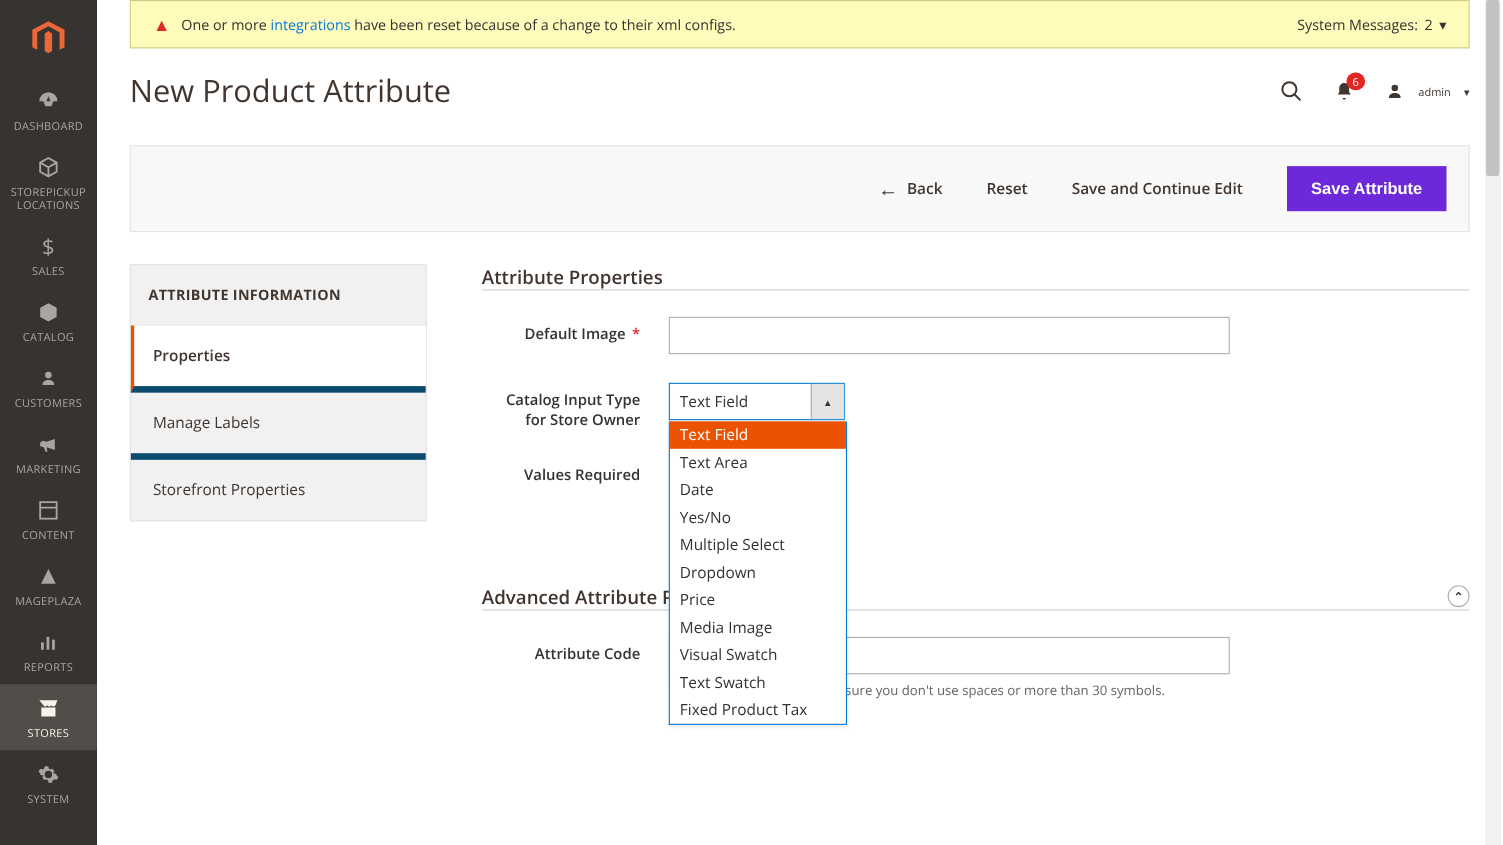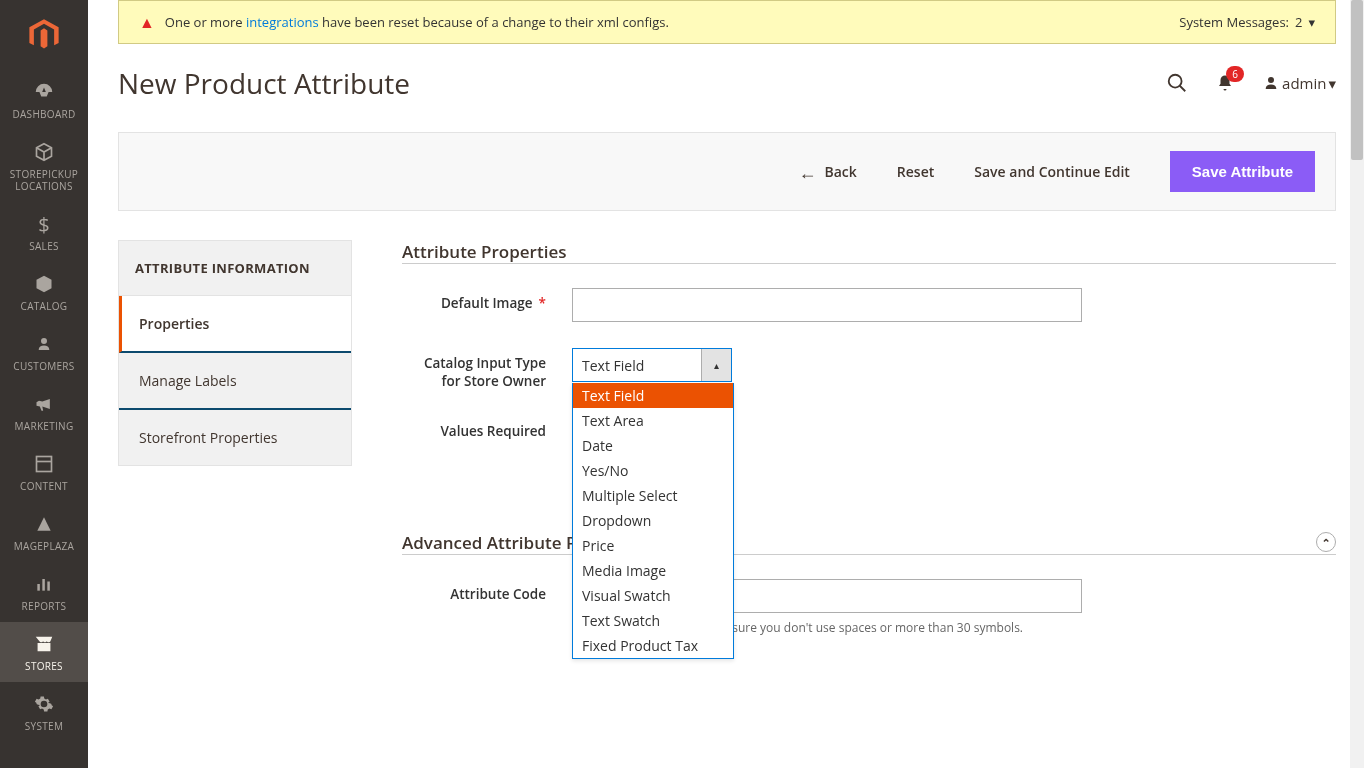--- a/index.html
+++ b/index.html
@@ -25,36 +25,36 @@
   
   
   .page-header { display: flex; align-items: center; margin-bottom: 30px; }
   .page-title { font-size: 28px; font-weight: 400; color: #41362f; }
   .header-actions { margin-left: auto; display: flex; align-items: center; gap: 28px; }
   .search-icon, .bell-wrap, .admin-drop { cursor: pointer; color: #41362f; display:flex; align-items:center; }
   .search-icon svg { width:22px; height:22px; }
   .bell-wrap { position: relative; }
   .bell-wrap svg { width:18px; height:18px; }
   .bell-badge { position: absolute; top: -8px; right: -10px; background: #e22626; color: #fff; font-size: 10px; border-radius: 9px; padding: 1px 6px; }
-  .admin-drop { gap: 2px; font-size: 15px; }
+  .admin-drop { gap: 12px; font-size: 10px; }
   .admin-drop svg.user { width:18px; height:18px; }
   
   
   .action-bar { background: #f8f8f8; border: 1px solid #e3e3e3; padding: 18px 20px; margin-bottom: 29px; display: flex; justify-content: flex-end; align-items: center; gap: 40px; }
   .action-link { font-weight: 600; color: #41362f; cursor: pointer; font-size: 14px; display:flex; align-items:center; gap:8px; }
   .action-link.back::before { content: "←"; font-size: 18px; }
-  .btn-primary { background: #8b5cf6; color: #fff; border: none; padding: 12px 22px; font-size: 15px; font-weight: 600; cursor: pointer; }
+  .btn-primary { background: #6d28d9; color: #fff; border: none; padding: 12px 22px; font-size: 15px; font-weight: 600; cursor: pointer; }
   
   
   .content-flex { display: flex; gap: 50px; align-items: flex-start; }
   
   
-  .tabs-box { width: 234px; background: #f1f1f1; border: 1px solid #e3e3e3; }
+  .tabs-box { width: 270px; background: #f1f1f1; border: 1px solid #e3e3e3; }
   .tabs-title { padding: 18px 16px; font-weight: 700; font-size: 13px; letter-spacing: 0.3px; border-bottom: 1px solid #e3e3e3; color: #41362f; }
-  .tab-item { padding: 18px 20px; cursor: pointer; border-bottom: 2px solid #0c4a6e; font-size: 14px; color: #41362f; }
+  .tab-item { padding: 18px 20px; cursor: pointer; border-bottom: 6px solid #0c4a6e; font-size: 14px; color: #41362f; }
   .tab-item:last-child { border-bottom: none; }
   .tab-item.active { background: #fff; border-left: 3px solid #eb5202; font-weight: 600; padding-left: 17px; }
   
   
   .form-area { flex: 1; }
   .section-title { font-size: 17px; font-weight: 600; color: #41362f; border-bottom: 1px solid #ccc; margin-bottom: 24px; display:flex; align-items:center; justify-content:space-between; }
   .adv-section { margin-top: 90px; }
   .collapse-icon { border:1px solid #adadad; border-radius:50%; width:20px; height:20px; display:flex; align-items:center; justify-content:center; font-size:11px; cursor:pointer; }
   
   .form-row { display: flex; align-items: flex-start; margin-bottom: 26px; }

